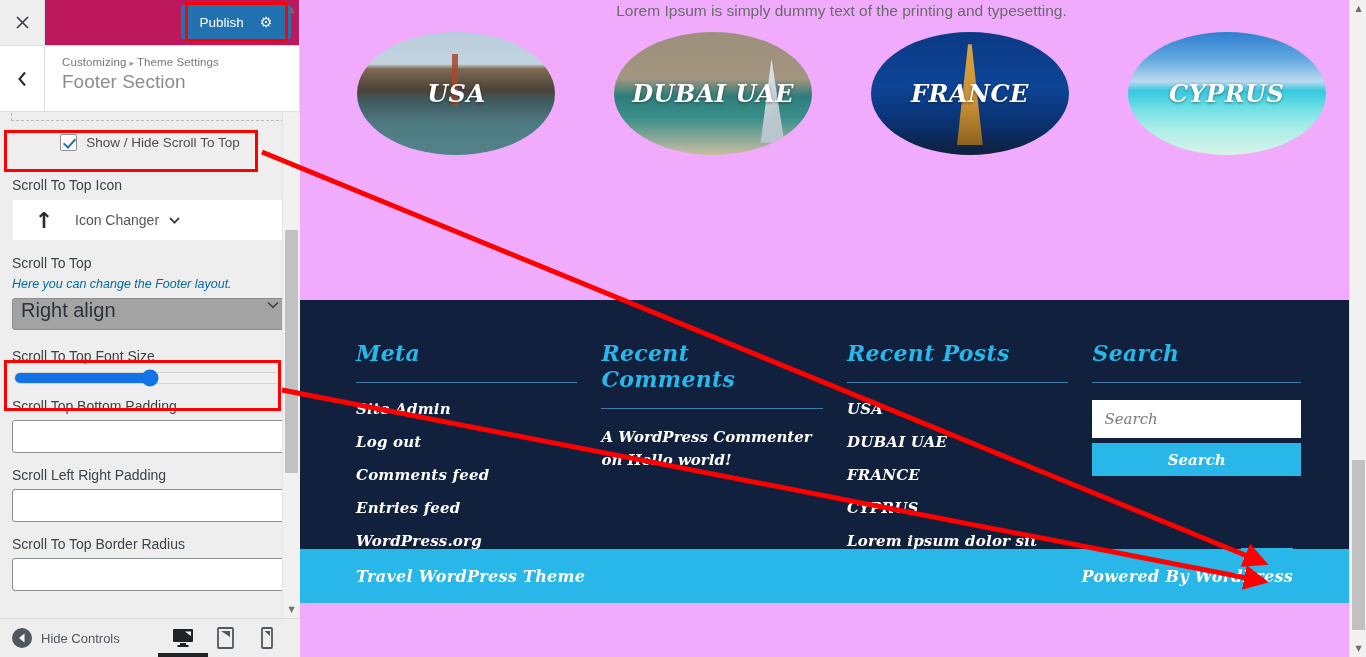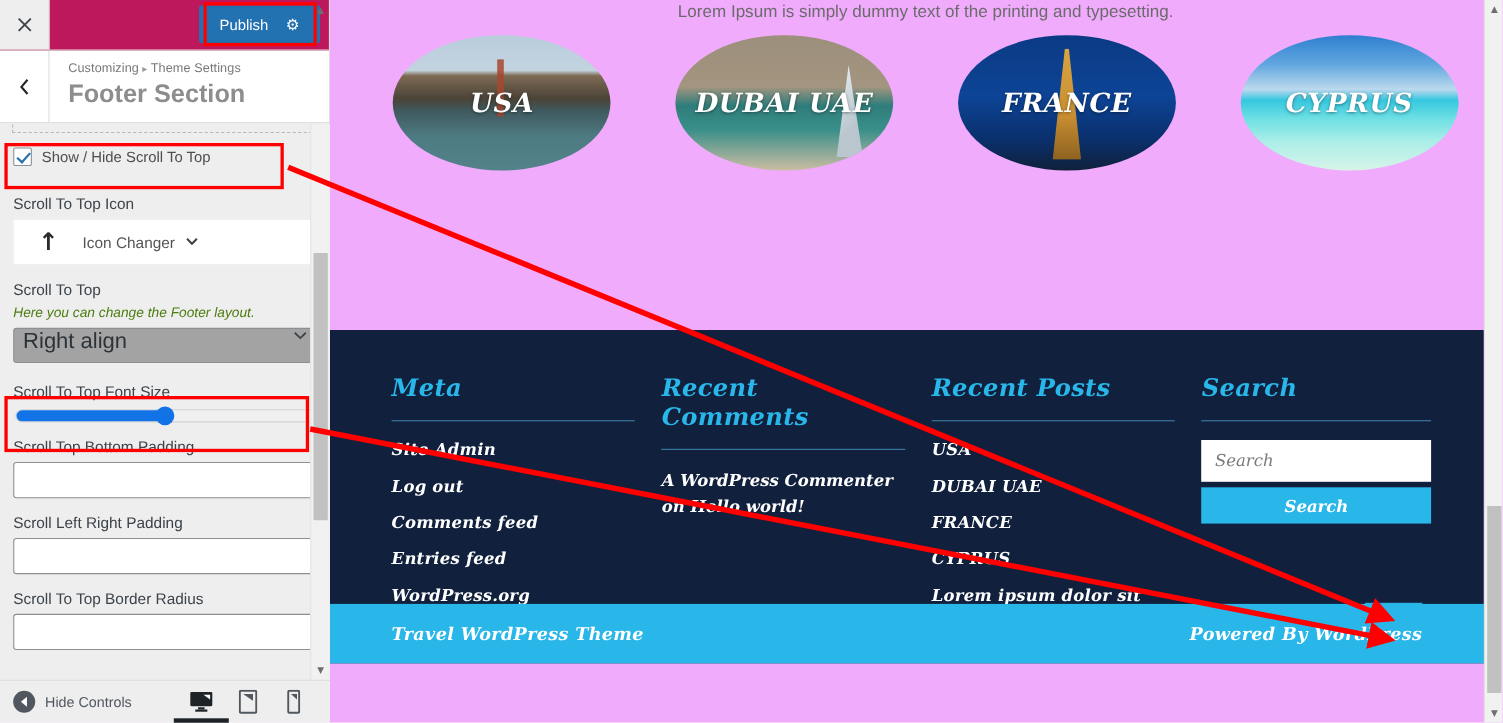--- a/index.html
+++ b/index.html
@@ -64,40 +64,41 @@
     border-right: 1px solid #dddddd;
     font-size: 18px; color: #333; cursor: pointer;
     font-family: "DejaVu Sans", sans-serif;
   }
   .cz-titles { padding: 10px 0 16px 17px; }
   .cz-breadcrumb {
     font-size: 11.5px; color: #787878; letter-spacing: .1px;
   }
   .cz-breadcrumb .sep { font-size: 9px; padding: 0 3px; color: #999; }
   .cz-section-title {
-    font-size: 23px; color: #8d8d8d; font-weight: 700;
-    margin-top: 1px; line-height: 1.4; text-align: right;
+    font-size: 19px; color: #8d8d8d; font-weight: 400;
+    margin-top: 1px; line-height: 1.4;
   }
 
   .cz-body {
     position: absolute;
     top: 113px; left: 0;
     width: 300px; height: 505px;
     background: #eeeeee;
     overflow: hidden;
   }
   .dashed-stub {
     height: 8px; margin: 0 11px;
     border: 1px dashed #b4b9be;
     border-top: none;
   }
   .ctl { padding: 0 12px; }
   .ctl-check {
     display: flex; align-items: center; gap: 9px;
     padding: 13px 12px 12px 12px;
+    justify-content: center;
   }
   .cbox {
     width: 17px; height: 17px;
     border: 1px solid #8c8f94;
     background: #fff; border-radius: 2px;
     position: relative; flex: none;
   }
   .cbox::after {
     content: "";
     position: absolute; left: 5px; top: 1px;
@@ -124,21 +125,21 @@
     font-size: 22px; color: #2b2b2b;
     font-family: "DejaVu Sans", sans-serif;
     font-weight: bold;
   }
   .icon-changer .ic-text {
     font-size: 14px; color: #555;
     display: flex; align-items: center; gap: 10px;
   }
   .ic-caret { font-size: 10px; color: #444; font-family: "DejaVu Sans", sans-serif;}
   .help-text {
-    font-size: 12.5px; color: #4d7c0f;
+    font-size: 12.5px; color: #0369a1;
     font-style: italic; margin: 2px 0 7px 0;
     display: block;
   }
   select.cz-select, .cz-select {
     width: 100%; height: 32px;
     background: #a3a3a3;
     border: 1px solid #8c8f94; border-radius: 3px;
     font-size: 20px; color: #2c3338;
     padding: 0 8px;
     display: flex; justify-content: space-between;

